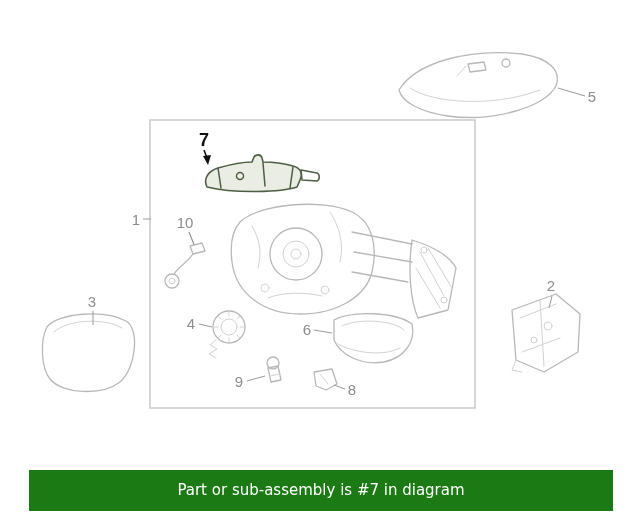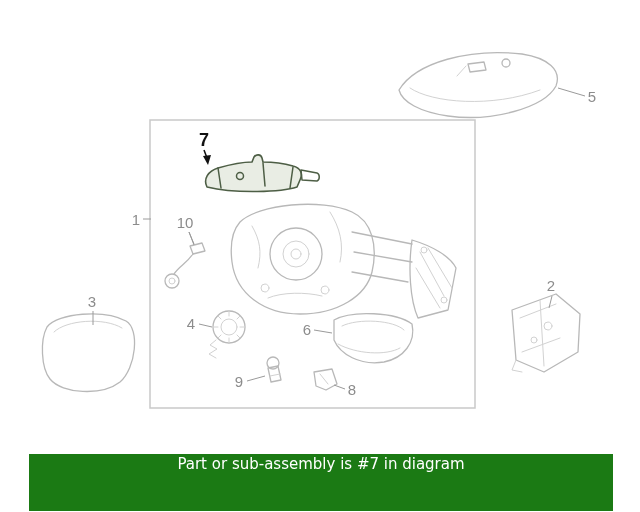--- a/index.html
+++ b/index.html
@@ -20,23 +20,23 @@
   
   .callout{position:absolute;transform:translate(-50%,-50%);font-size:15px;
            color:var(--callout-text,#8c8c8c);user-select:none;}
   .callout.primary{font-size:18px;font-weight:bold;color:var(--callout-primary-text,#111);}
   .c1{left:136px;top:219px;} .c2{left:551px;top:285px;} .c3{left:92px;top:301px;}
   .c4{left:191px;top:323px;} .c5{left:592px;top:96px;}  .c6{left:307px;top:329px;}
   .c7{left:204px;top:140px;} .c8{left:352px;top:389px;} .c9{left:239px;top:381px;}
   .c10{left:185px;top:222px;}
 
   
-  .banner{position:absolute;left:29px;top:454px;width:584px;height:57px;
+  .banner{position:absolute;left:29px;top:470px;width:584px;height:41px;
           background:var(--banner-bg,#187818);color:var(--banner-text,#fff);
-          display:flex;flex-direction:column;align-items:center;justify-content:space-between;
+          display:flex;flex-direction:column;align-items:center;justify-content:center;
           font-family:"DejaVu Sans",sans-serif;font-size:15px;line-height:21px;text-align:center;}
 </style>
 </head>
 <body>
 
 <div class="stage">
 
   <svg class="art" viewBox="0 0 640 512" aria-hidden="true">
 
     <rect class="box" x="150" y="120" width="325" height="288"></rect>

